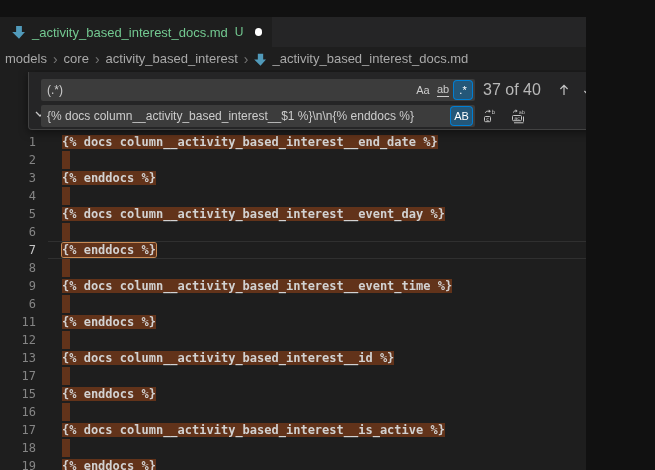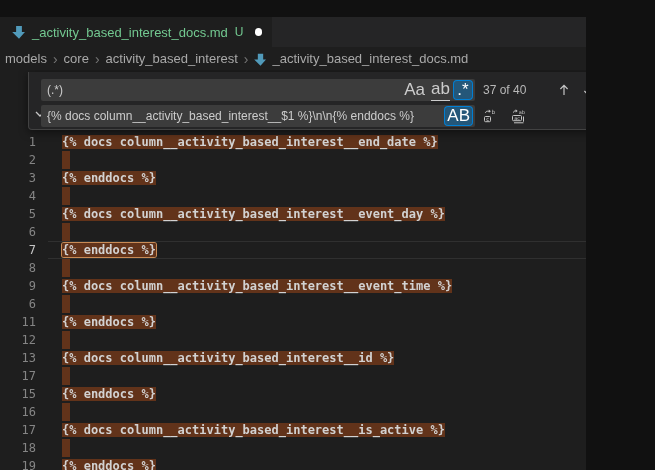--- a/index.html
+++ b/index.html
@@ -50,26 +50,26 @@
     display:flex; align-items:center; justify-content:center; cursor:pointer; }
   .fw-input {
     position:absolute; left:12px; width:434px; height:22px; background:#3c3c3c;
     border-radius:2px; font-size:12px; color:#cccccc;
   }
   .fw-input .fw-text { position:absolute; left:6px; top:0; line-height:22px; white-space:nowrap; overflow:hidden; max-width:360px; }
   .find-box { top:7px; }
   .replace-box { top:33px; }
   .opt-group { position:absolute; right:3px; top:2px; display:flex; gap:2px; }
   .opt {
-    min-width:18px; height:18px; padding:0 2px; border-radius:3px; font-size:17px;
+    min-width:18px; height:18px; padding:0 2px; border-radius:3px; font-size:11px;
     color:#cccccc; display:flex; align-items:center; justify-content:center; cursor:pointer;
   }
   .opt.active { background:#245779; box-shadow:0 0 0 1px #007fd4; color:#ffffff; }
   .ww u { text-decoration:none; border-bottom:1px solid #ccc; padding-bottom:1px; }
-  .fw-count { position:absolute; left:454px; top:7px; height:22px; line-height:22px; font-size:12px; color:#b8b8b8; white-space:nowrap;text-align:center; }
+  .fw-count { position:absolute; left:454px; top:7px; height:22px; line-height:22px; font-size:16px; color:#b8b8b8; white-space:nowrap;text-align:center; }
   .fw-actions { position:absolute; right:8px; top:7px; display:flex; gap:4px; }
   .icon-btn { width:20px; height:22px; display:flex; align-items:center; justify-content:center;
     border-radius:3px; cursor:pointer; }
   .replace-actions { position:absolute; left:450px; top:33px; display:flex; gap:6px; }
   .replace-actions .icon-btn { height:22px; width:22px; }
   svg { display:block; }
 </style>
 </head>
 <body>
 

